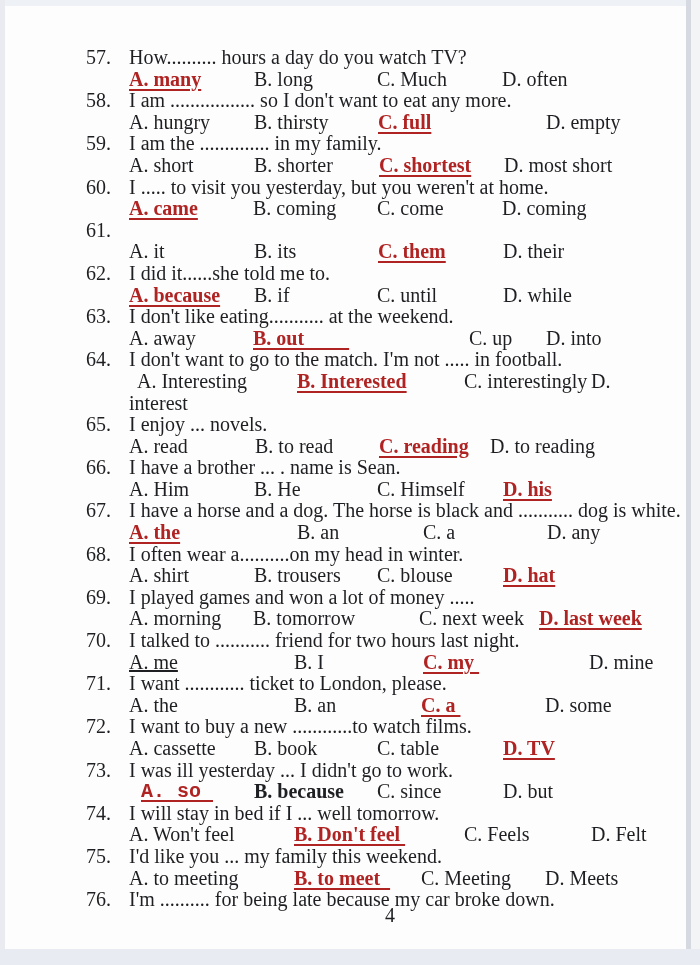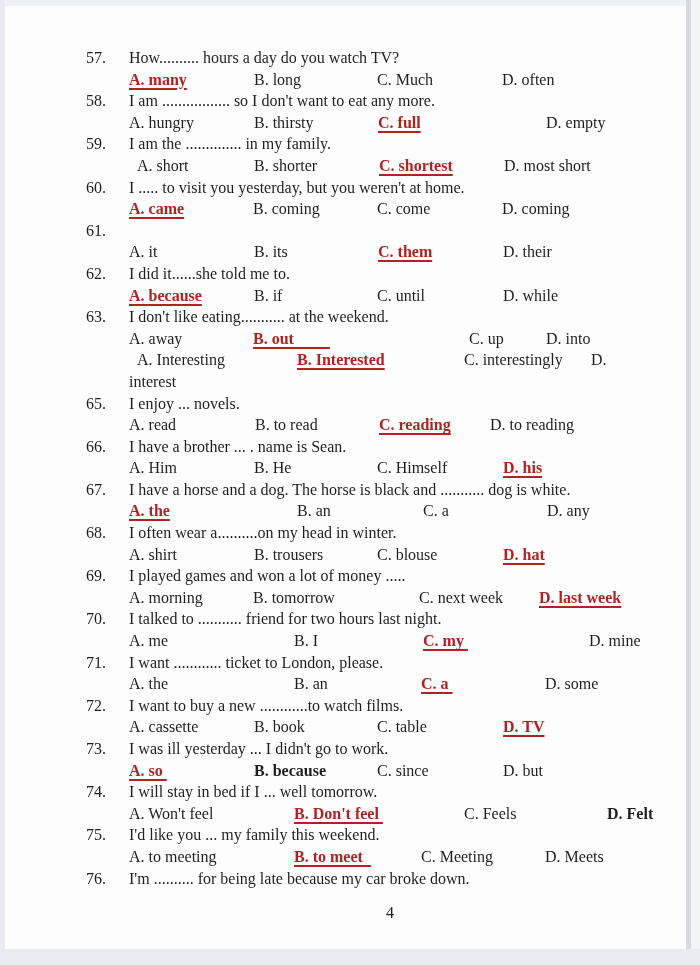--- a/index.html
+++ b/index.html
@@ -12,21 +12,21 @@
     width:700px;height:965px;
     background:#ffffff;
     font-family:"Liberation Serif", serif;
     overflow:hidden;
   }
   .sheet{
     position:relative;
     width:700px;height:965px;
     background:#fdfdfd;
     color:var(--text-color);
-    font-size:16px;
+    font-size:20px;
   }
   
   .edge-top{position:absolute;top:0;left:0;width:700px;height:6px;background:#eef1f5;}
   .edge-left{position:absolute;top:0;left:0;width:5px;height:965px;background:#e9ebf0;}
   .edge-right-line{position:absolute;top:0;left:686px;width:5px;height:965px;background:#d6d9df;}
   .edge-right{position:absolute;top:0;left:691px;width:9px;height:965px;background:#f3f4f6;}
   .edge-bottom{position:absolute;left:0;top:949px;width:700px;height:16px;background:#e8ebf1;}
 
   .questions{
     position:absolute;
@@ -89,21 +89,21 @@
           <span class="opt" style="left: 417px;">D. empty</span>
         </div>
 
   </div>
       <div class="question">
     <div class="q-line">
       <span class="q-num">59.</span>
       <span class="q-text">I am the .............. in my family.</span>
     </div>
     <div class="q-opts">
-          <span class="opt" style="left: 8px;">A. short</span>
+          <span class="opt" style="left: 0px;">A. short</span>
           <span class="opt" style="left: 125px;">B. shorter</span>
           <span class="opt correct" style="left: 250px;">C. shortest</span>
           <span class="opt" style="left: 375px;">D. most short</span>
         </div>
 
   </div>
       <div class="question">
     <div class="q-line">
       <span class="q-num">60.</span>
       <span class="q-text">I ..... to visit you yesterday, but you weren't at home.</span>
@@ -148,20 +148,24 @@
     </div>
     <div class="q-opts">
           <span class="opt" style="left: 0px;">A. away</span>
           <span class="opt correct" style="left: 124px;">B. out&nbsp;&nbsp;&nbsp;&nbsp;&nbsp;&nbsp;&nbsp;&nbsp;&nbsp;</span>
           <span class="opt" style="left: 292px; margin-left: 48px;">C. up</span>
           <span class="opt" style="left: 417px;">D. into</span>
         </div>
 
   </div>
       <div class="question">
+    <div class="q-line">
+      <span class="q-num">64.</span>
+      <span class="q-text">I don't want to go to the match. I'm not ..... in football.</span>
+    </div>
     <div class="q-opts">
           <span class="opt" style="left: 8px;">A. Interesting</span>
           <span class="opt correct" style="left: 168px;">B. Interested</span>
           <span class="opt" style="left: 335px;">C. interestingly</span>
           <span class="opt" style="left: 462px;">D.</span>
         </div>
     <div class="q-cont">interest</div>
   </div>
       <div class="question">
     <div class="q-line">
@@ -227,21 +231,21 @@
           <span class="opt correct" style="left: 410px;">D. last week</span>
         </div>
 
   </div>
       <div class="question">
     <div class="q-line">
       <span class="q-num">70.</span>
       <span class="q-text">I talked to ........... friend for two hours last night.</span>
     </div>
     <div class="q-opts">
-          <span class="opt" style="left: 0px;">A. me</span>
+          <span class="opt" style="left: 0px; text-decoration: underline;">A. me</span>
           <span class="opt" style="left: 165px;">B. I</span>
           <span class="opt correct" style="left: 294px;">C. my&nbsp;</span>
           <span class="opt" style="left: 460px;">D. mine</span>
         </div>
 
   </div>
       <div class="question">
     <div class="q-line">
       <span class="q-num">71.</span>
       <span class="q-text">I want ............ ticket to London, please.</span>
@@ -266,37 +270,37 @@
           <span class="opt correct" style="left: 374px;">D. TV</span>
         </div>
 
   </div>
       <div class="question">
     <div class="q-line">
       <span class="q-num">73.</span>
       <span class="q-text">I was ill yesterday ... I didn't go to work.</span>
     </div>
     <div class="q-opts">
-          <span class="opt correct" style="left: 0px;">A. so&nbsp;</span>
+          <span class="opt correct" style="left: 12px; font-family: Liberation Mono, monospace;">A. so&nbsp;</span>
           <span class="opt" style="left: 125px; font-weight: bold;">B. because</span>
           <span class="opt" style="left: 248px;">C. since</span>
           <span class="opt" style="left: 374px;">D. but</span>
         </div>
 
   </div>
       <div class="question">
     <div class="q-line">
       <span class="q-num">74.</span>
       <span class="q-text">I will stay in bed if I ... well tomorrow.</span>
     </div>
     <div class="q-opts">
           <span class="opt" style="left: 0px;">A. Won't feel</span>
           <span class="opt correct" style="left: 165px;">B. Don't feel&nbsp;</span>
           <span class="opt" style="left: 335px;">C. Feels</span>
-          <span class="opt" style="left: 478px; font-weight: bold;">D. Felt</span>
+          <span class="opt" style="left: 462px;">D. Felt</span>
         </div>
 
   </div>
       <div class="question">
     <div class="q-line">
       <span class="q-num">75.</span>
       <span class="q-text">I'd like you ... my family this weekend.</span>
     </div>
     <div class="q-opts">
           <span class="opt" style="left: 0px;">A. to meeting</span>

